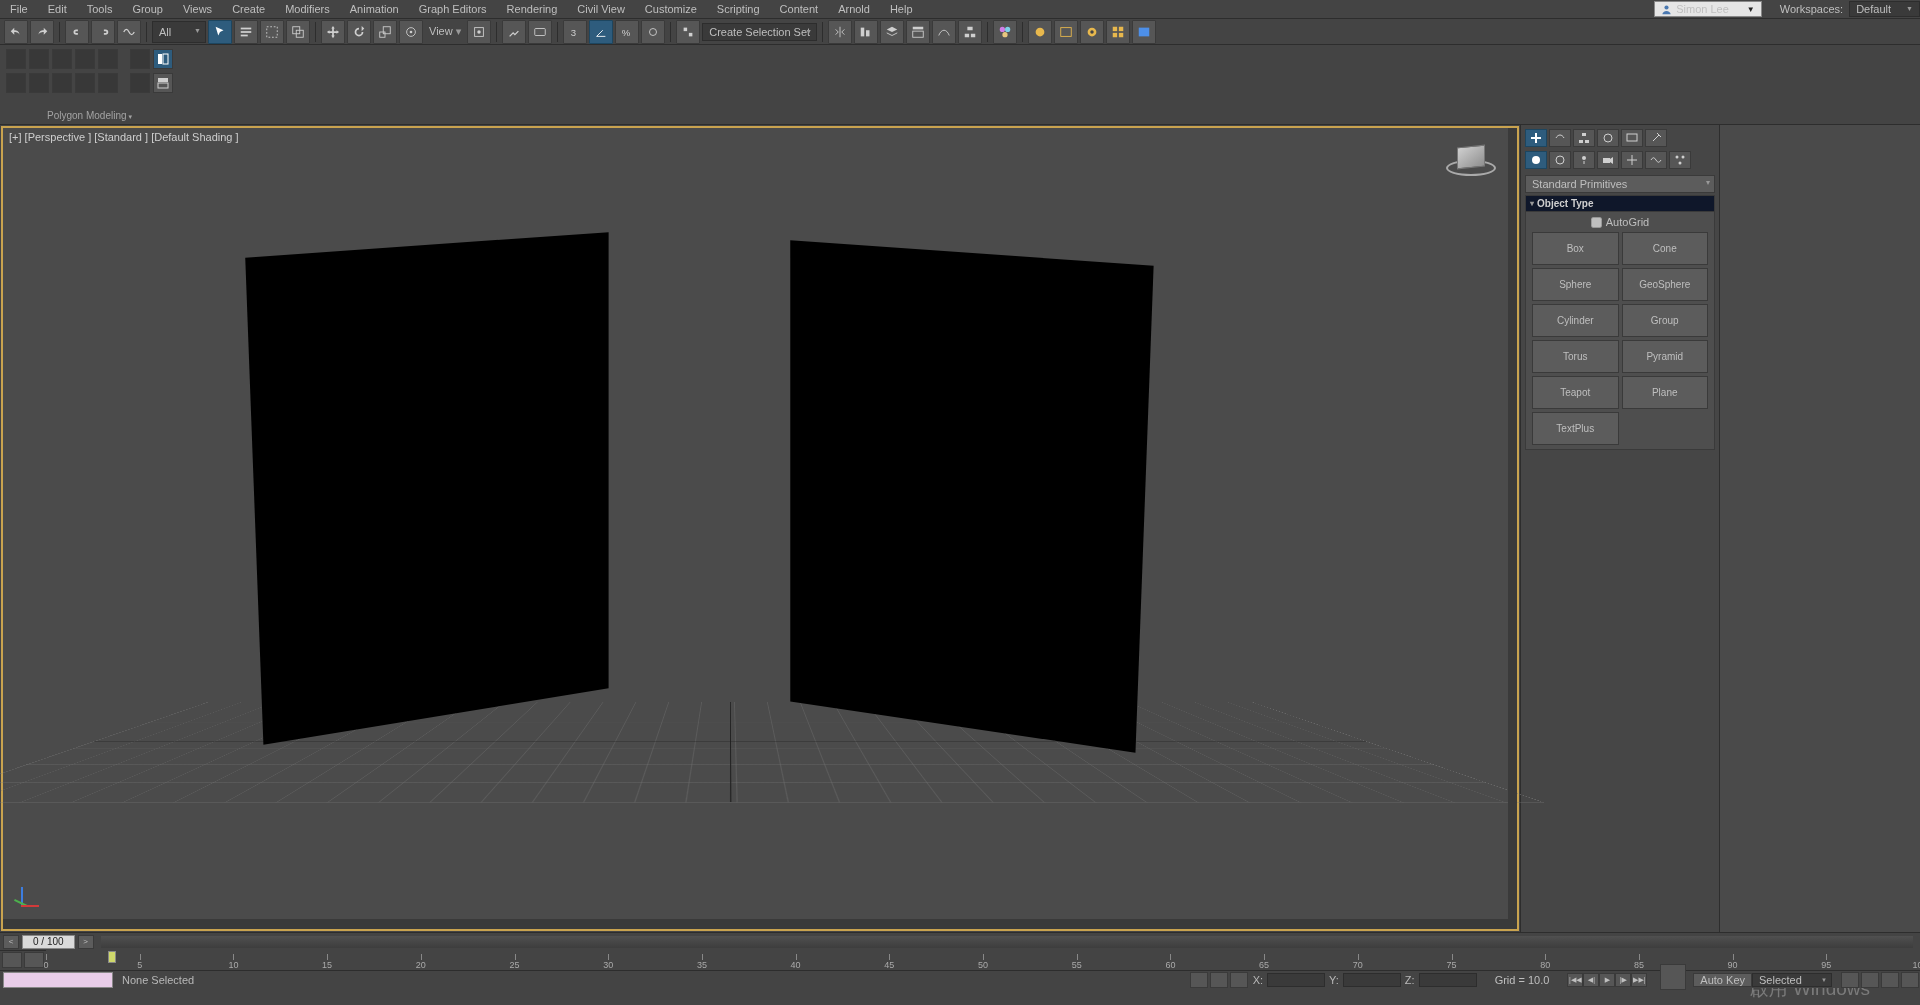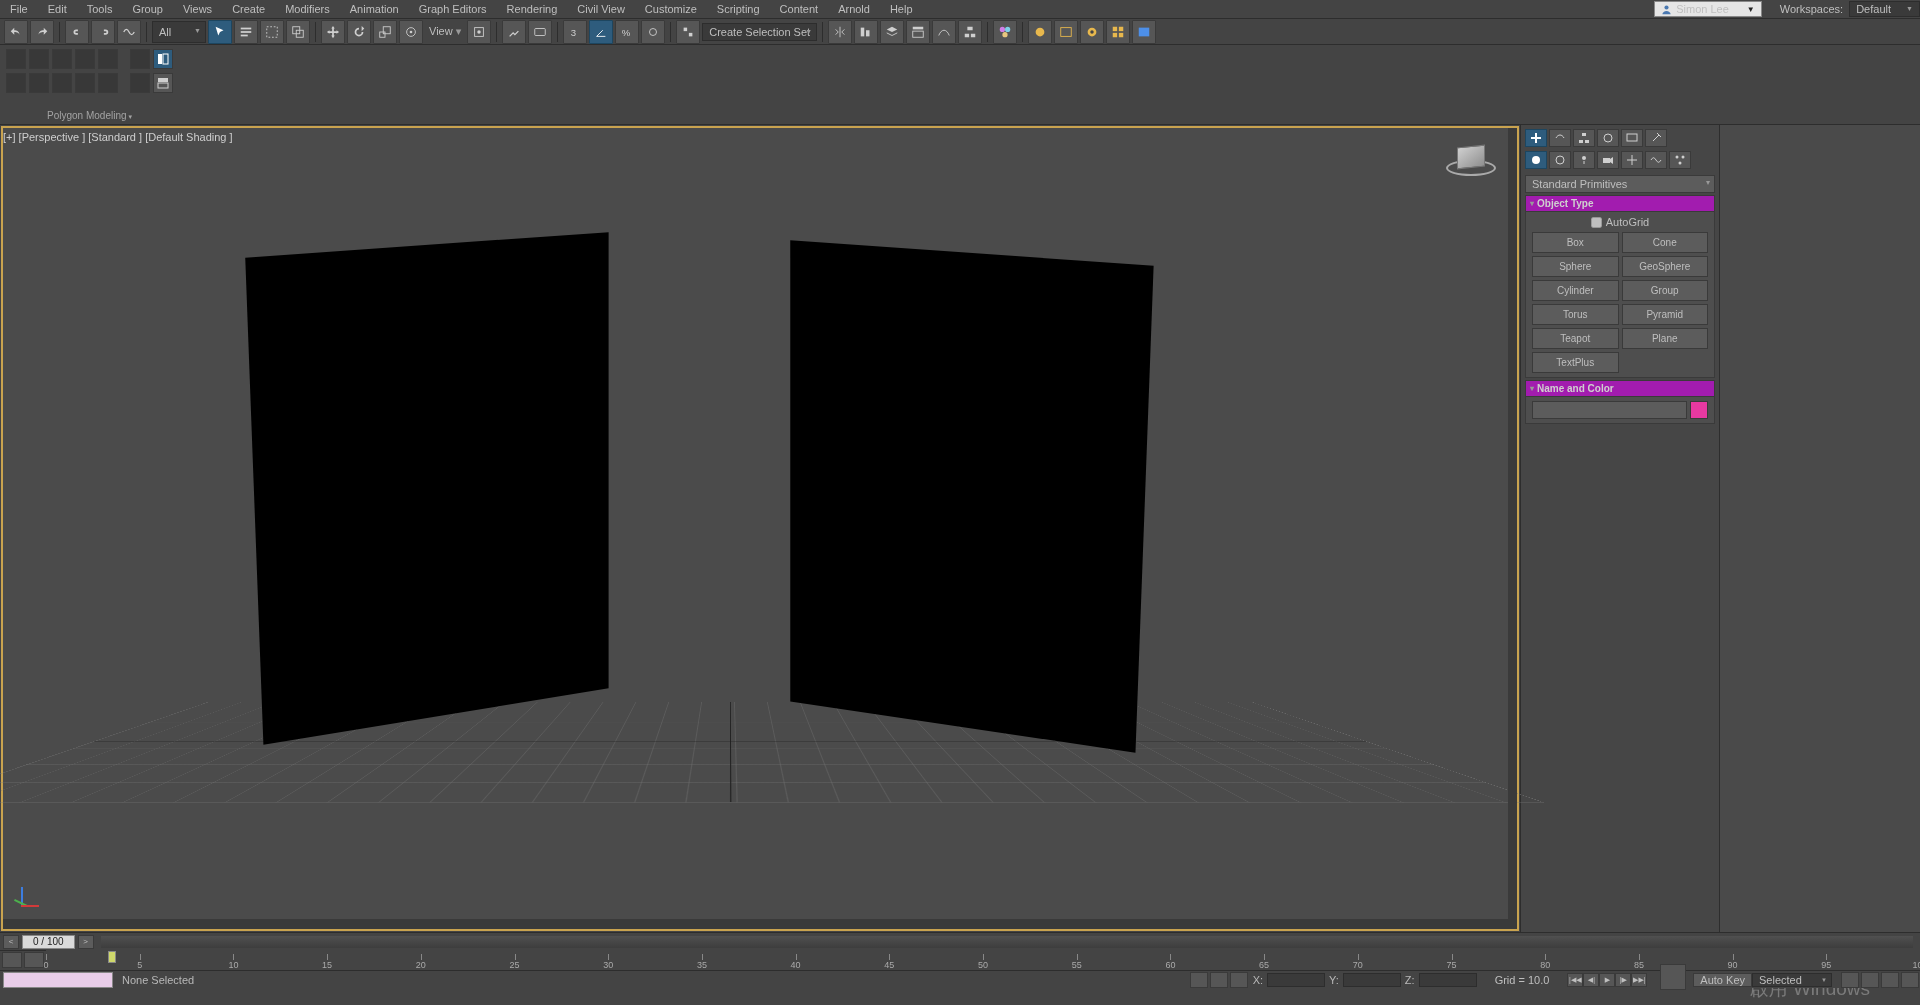--- a/index.html
+++ b/index.html
@@ -36,21 +36,21 @@
 .ribbon-panel { background:transparent; }
 .rb-row { display:flex; gap:3px; margin-bottom:4px;}
 .rb-btn { width:20px;height:20px;background:#565656;border:1px solid #3a3a3a;display:flex;align-items:center;justify-content:center;}
 .rb-btn.dark { background:#383838;}
 .rb-label { font-size:10px; color:#a3a3a3; text-align:center; padding-top:2px; position:relative;margin-top:15px;}
 .rb-label::after{content:" ▾"; font-size:7px;}
 
 
 .main { display:flex; height: calc(100% - 19px - 26px - 97px - 18px - 38px); }
 .viewport-wrap{ flex:1; position:relative; background:#4b4b4b; border:2px solid #c9a34f; margin:1px;}
-.vp-label{position:absolute;top:3px;left:0;font-size:11px;color:#cfcfcf;letter-spacing:0;}
+.vp-label{position:absolute;top:3px;left:6px;font-size:11px;color:#cfcfcf;letter-spacing:0;}
 .viewcube{position:absolute;top:18px;right:18px;width:56px;height:40px;display:flex;flex-direction:column;align-items:center;}
 .viewcube .cube{width:28px;height:22px;background:linear-gradient(145deg,#cfcfcf,#8f8f8f);border:1px solid #777;transform:skewY(-6deg);}
 .viewcube .ring{width:50px;height:16px;border:2px solid #aaa;border-radius:50%;margin-top:-8px;}
 .axis-tripod{position:absolute;bottom:10px;left:10px;width:32px;height:32px;}
 .axis-tripod .z{position:absolute;left:8px;top:0;width:2px;height:18px;background:#3c7de0;}
 .axis-tripod .x{position:absolute;left:8px;top:18px;width:18px;height:2px;background:#d23a3a;}
 .axis-tripod .y{position:absolute;left:0px;top:18px;width:14px;height:2px;background:#4db04d;transform:rotate(26deg);transform-origin:right;}
 .scroll-h{position:absolute;bottom:0;left:0;right:0;height:10px;background:#3a3a3a;}
 .scroll-v{position:absolute;top:0;bottom:10px;right:0;width:9px;background:#3a3a3a;}
 .plane{position:absolute;background:#000;}
@@ -68,27 +68,27 @@
 .cmd-panel{width:400px;background:#464646;display:flex;}
 .cmd-main{width:200px;border-left:1px solid #2d2d2d;border-right:1px solid #2d2d2d;}
 .cmd-extra{flex:1;background:#4a4a4a;}
 .cmd-tabs{display:flex;gap:2px;padding:4px;}
 .cmd-tab{width:22px;height:18px;background:#565656;border:1px solid #3a3a3a;display:flex;align-items:center;justify-content:center;}
 .cmd-tab.active{background:#2e5c7d;border-color:#1d4660;}
 .cmd-subtabs{display:flex;gap:2px;padding:0 4px 4px;}
 .cmd-drop{margin:2px 4px;height:18px;background:#5c5c5c;border:1px solid #3a3a3a;display:flex;align-items:center;padding:0 6px;position:relative;font-size:10px;}
 .cmd-drop::after{content:"▾";position:absolute;right:4px;top:2px;font-size:8px;color:#999;}
 .rollout{margin:2px 4px;background:#4e4e4e;border:1px solid #3a3a3a;}
-.rollout-hd{display:flex;align-items:center;padding:2px 4px;font-size:10px;font-weight:bold;color:#cfcfcf;background:#a21caf;border-bottom:1px solid #3a3a3a;}
+.rollout-hd{display:flex;align-items:center;padding:2px 4px;font-size:10px;font-weight:bold;color:#cfcfcf;background:#0f172a;border-bottom:1px solid #3a3a3a;}
 .rollout-hd::before{content:"▾ ";font-size:8px;margin-right:3px;color:#999;}
 .rollout-body{padding:4px 6px;}
 .autogrid{display:flex;align-items:center;gap:4px;font-size:10px;color:#888;justify-content:center;margin-bottom:4px;}
 .autogrid input{width:11px;height:11px;}
 .obj-grid{display:grid;grid-template-columns:1fr 1fr;gap:3px;}
-.obj-btn{height:21px;background:#5c5c5c;border:1px solid #3a3a3a;display:flex;align-items:center;justify-content:center;font-size:10px;}
+.obj-btn{height:33px;background:#5c5c5c;border:1px solid #3a3a3a;display:flex;align-items:center;justify-content:center;font-size:10px;}
 .name-row{display:flex;gap:3px;align-items:center;}
 .name-input{flex:1;height:18px;background:#5c5c5c;border:1px solid #3a3a3a;}
 .color-swatch{width:18px;height:18px;background:#e839a1;border:1px solid #3a3a3a;}
 
 
 .track-row{height:18px;background:#444444;display:flex;align-items:center;border-top:1px solid #2d2d2d;gap:3px;padding:0 3px;}
 .frame-btn{width:16px;height:14px;background:#5c5c5c;border:1px solid #3a3a3a;display:flex;align-items:center;justify-content:center;font-size:8px;}
 .frame-chip{height:14px;background:#dadada;color:#222;padding:0 10px;display:flex;align-items:center;font-size:10px;border:1px solid #888;}
 .track-bar{flex:1;height:12px;background:linear-gradient(#505050,#3d3d3d);position:relative;margin:0 4px;}
 
@@ -506,29 +506,20 @@
             <div class="obj-btn">Cone</div>
             <div class="obj-btn">Sphere</div>
             <div class="obj-btn">GeoSphere</div>
             <div class="obj-btn">Cylinder</div>
             <div class="obj-btn">Group</div>
             <div class="obj-btn">Torus</div>
             <div class="obj-btn">Pyramid</div>
             <div class="obj-btn">Teapot</div>
             <div class="obj-btn">Plane</div>
             <div class="obj-btn">TextPlus</div>
-          </div>
-        </div>
-      </div>
-      <div class="rollout">
-        <div class="rollout-hd">Name and Color</div>
-        <div class="rollout-body">
-          <div class="name-row">
-            <input class="name-input" value="" style="">
-            <div class="color-swatch" style="background:#e839a1"></div>
           </div>
         </div>
       </div>
     </div>
     <div class="cmd-extra"></div>
   </div>
 </div>
 
 <div class="track-row">
   <div class="frame-btn">&lt;</div>

